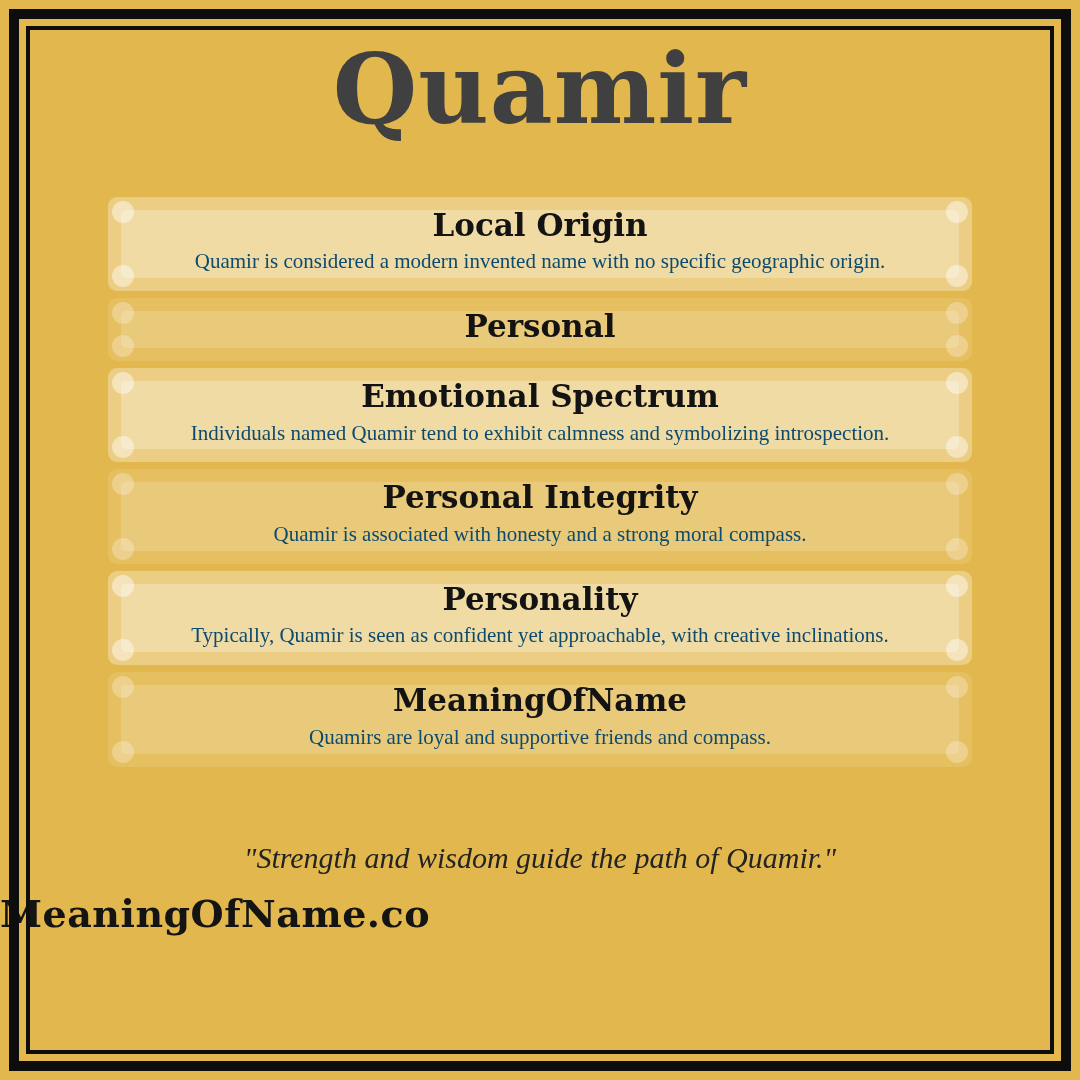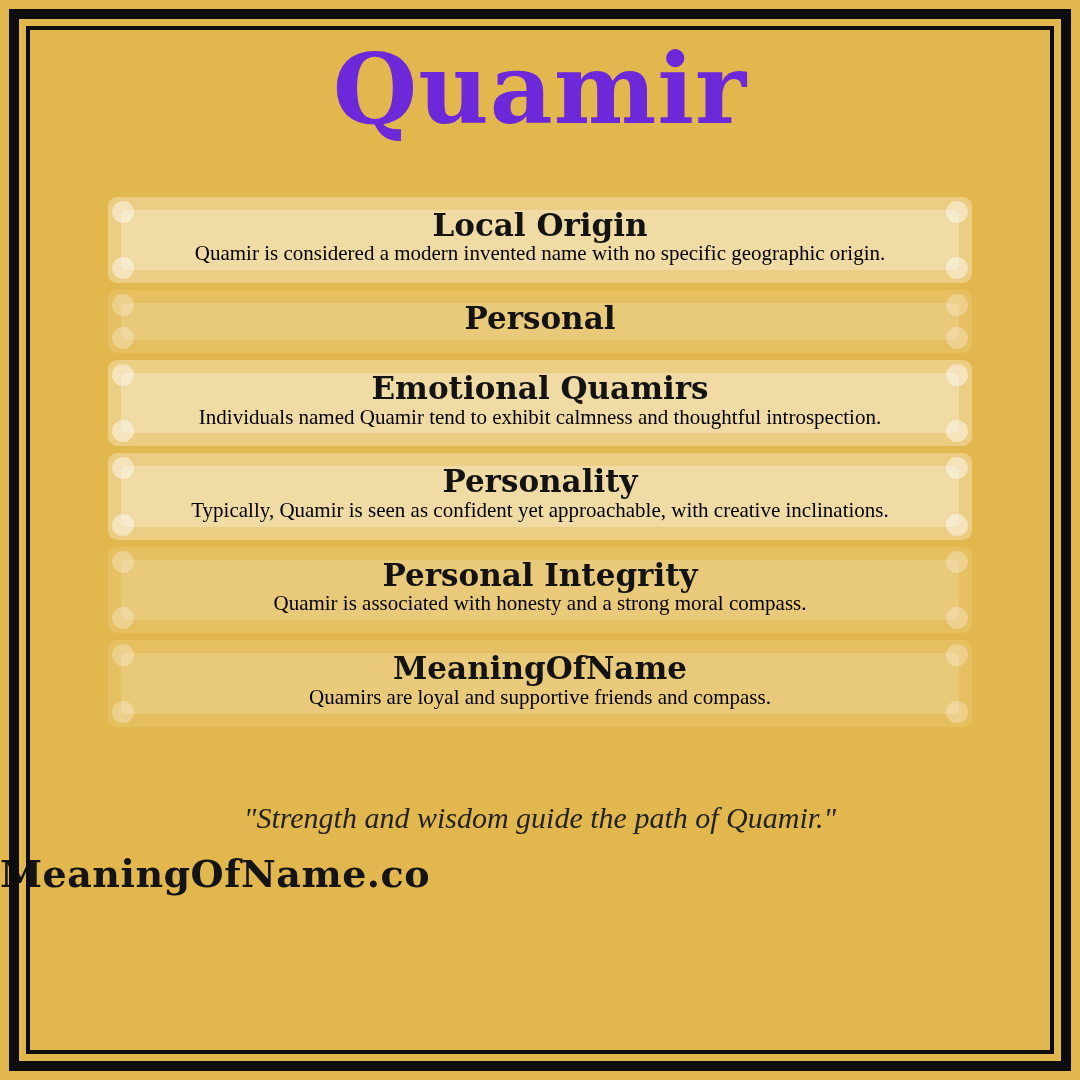--- a/index.html
+++ b/index.html
@@ -8,21 +8,21 @@
     background:#e2b84e;
     font-family:"Liberation Serif", serif;
   }
   
   .frame-outer { position:absolute; inset:9px; border:10px solid #0d0d0d; pointer-events:none; }
   .frame-inner { position:absolute; inset:26px; border:4px solid #0d0d0d; pointer-events:none; }
 
   .page-title {
     margin:36px 0 0; text-align:center;
     font-family:"DejaVu Serif", serif; font-weight:bold;
-    font-size:97px; line-height:1.1; color:#6d28d9; letter-spacing:1px;
+    font-size:97px; line-height:1.1; color:#404040; letter-spacing:1px;
   }
 
   .sections { width:864px; margin:54px auto 0; display:flex; flex-direction:column; gap:7px; }
 
   .section {
     position:relative; border-radius:9px; text-align:center;
     padding:11px 20px 17px;
     --band: rgba(255,255,255,0.30);
     --fill: rgba(255,255,255,0.28);
     --dot:  rgba(255,255,255,0.45);
@@ -42,22 +42,22 @@
   .dot-tr { right:4px; top:4px; }
   .dot-bl { left:4px;  bottom:4px; }
   .dot-br { right:4px; bottom:4px; }
 
   .section h2 {
     position:relative; z-index:1; margin:0;
     font-family:"DejaVu Serif", serif; font-weight:bold;
     font-size:31px; line-height:1.12; color:#131313;
   }
   .section p {
-    position:relative; z-index:1; margin:0 0 0;
-    font-size:21px; line-height:1.13; color:#000000;
+    position:relative; z-index:1; margin:8px 0 0;
+    font-size:21px; line-height:1.13; color:#0c4a6e;
   }
 
   .quote {
     margin:74px auto 0; text-align:center; font-style:italic;
     font-size:30px; color:#232323; width:900px;
   }
   .brand {
     margin:16px auto 0; 
     font-family:"DejaVu Serif", serif; font-weight:bold;
     font-size:38px; color:#141414; letter-spacing:0.5px;
@@ -91,42 +91,42 @@
     <span class="dot dot-br"></span>
     <h2>Personal</h2>
   </div>
 
   <div class="section">
     <span class="inner-bg"></span>
     <span class="dot dot-tl"></span>
     <span class="dot dot-tr"></span>
     <span class="dot dot-bl"></span>
     <span class="dot dot-br"></span>
-    <h2>Emotional Quamirs</h2>
-    <p>Individuals named Quamir tend to exhibit calmness and thoughtful introspection.</p>
+    <h2>Emotional Spectrum</h2>
+    <p>Individuals named Quamir tend to exhibit calmness and symbolizing introspection.</p>
+  </div>
+
+  <div class="section faded">
+    <span class="inner-bg"></span>
+    <span class="dot dot-tl"></span>
+    <span class="dot dot-tr"></span>
+    <span class="dot dot-bl"></span>
+    <span class="dot dot-br"></span>
+    <h2>Personal Integrity</h2>
+    <p>Quamir is associated with honesty and a strong moral compass.</p>
   </div>
 
   <div class="section">
     <span class="inner-bg"></span>
     <span class="dot dot-tl"></span>
     <span class="dot dot-tr"></span>
     <span class="dot dot-bl"></span>
     <span class="dot dot-br"></span>
     <h2>Personality</h2>
     <p style="width:700px;margin-left:auto;margin-right:auto;">Typically, Quamir is seen as confident yet approachable, with creative inclinations.</p>
-  </div>
-
-  <div class="section faded">
-    <span class="inner-bg"></span>
-    <span class="dot dot-tl"></span>
-    <span class="dot dot-tr"></span>
-    <span class="dot dot-bl"></span>
-    <span class="dot dot-br"></span>
-    <h2>Personal Integrity</h2>
-    <p>Quamir is associated with honesty and a strong moral compass.</p>
   </div>
 
   <div class="section faded">
     <span class="inner-bg"></span>
     <span class="dot dot-tl"></span>
     <span class="dot dot-tr"></span>
     <span class="dot dot-bl"></span>
     <span class="dot dot-br"></span>
     <h2>MeaningOfName</h2>
     <p>Quamirs are loyal and supportive friends and compass.</p>

